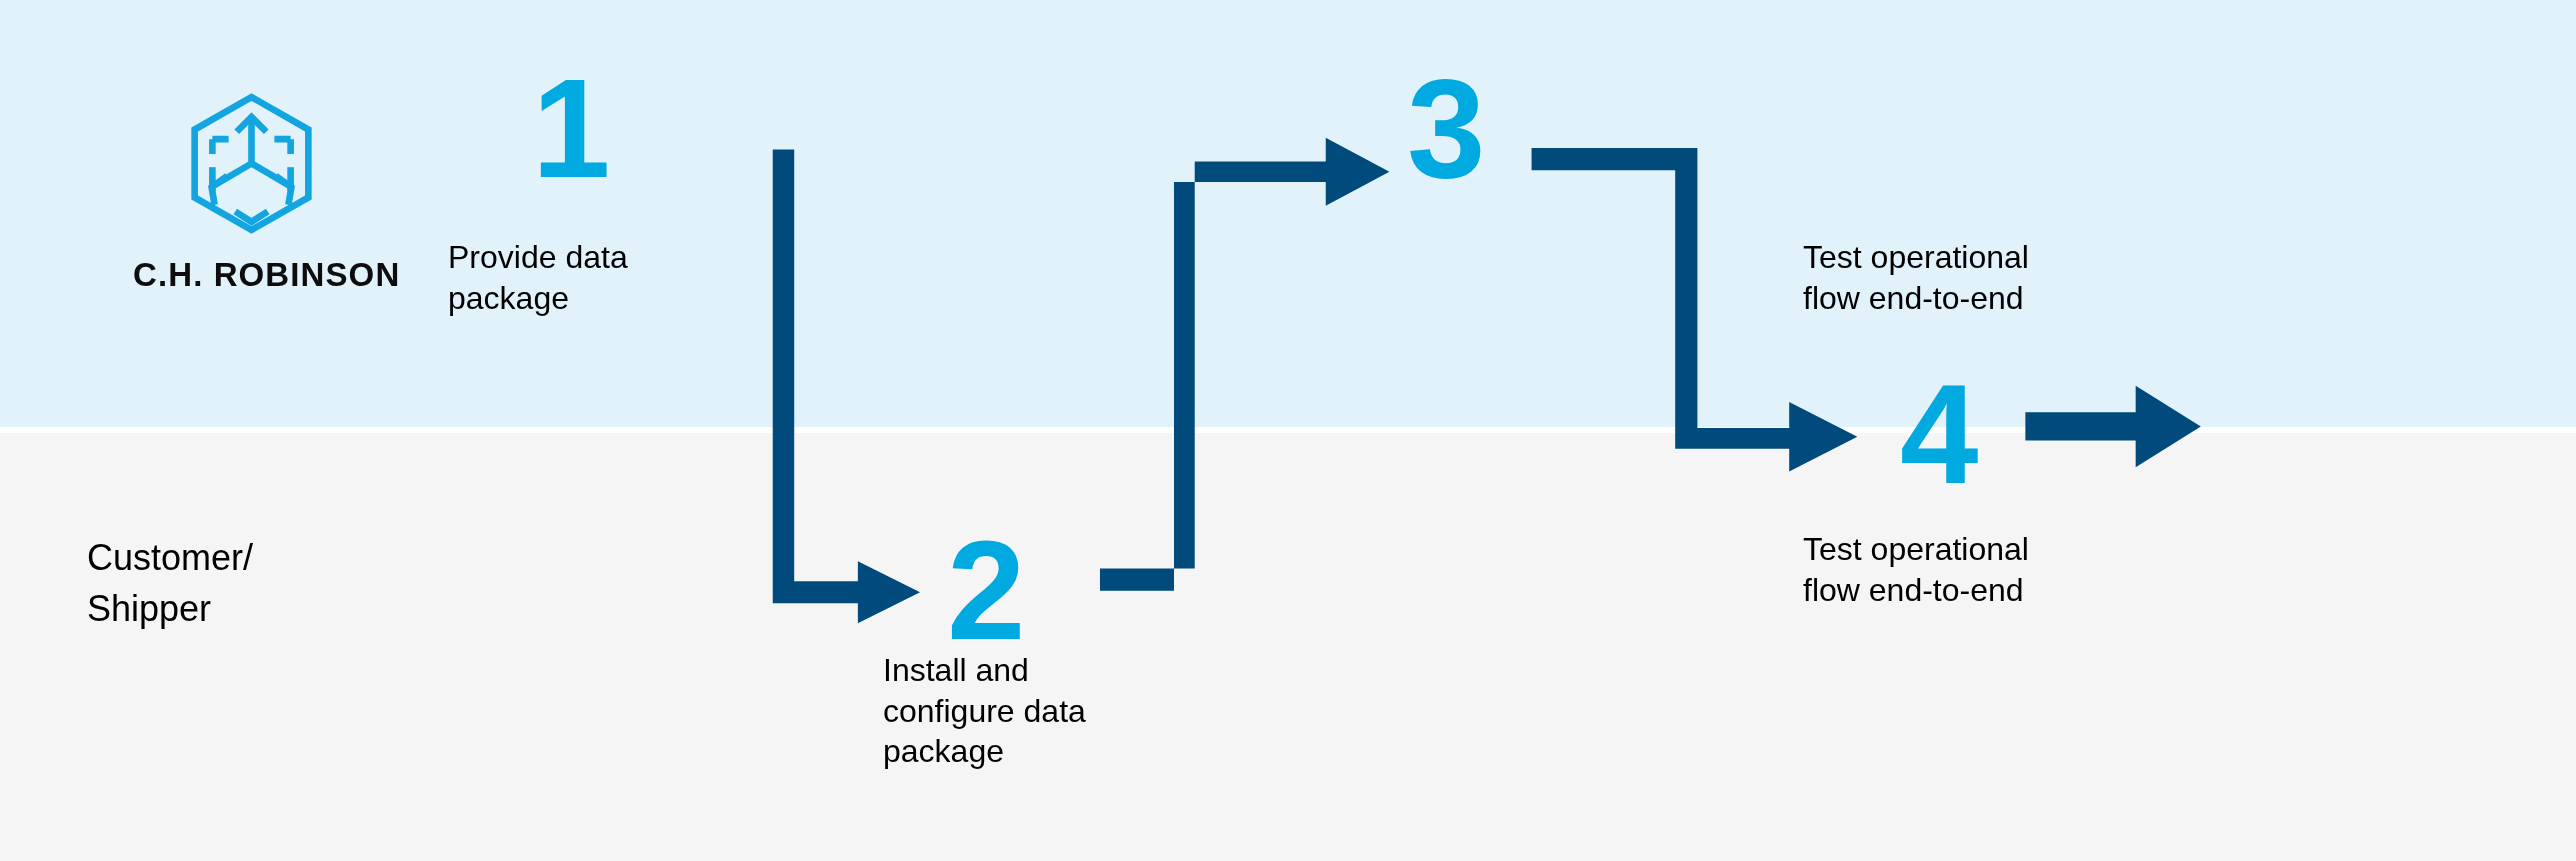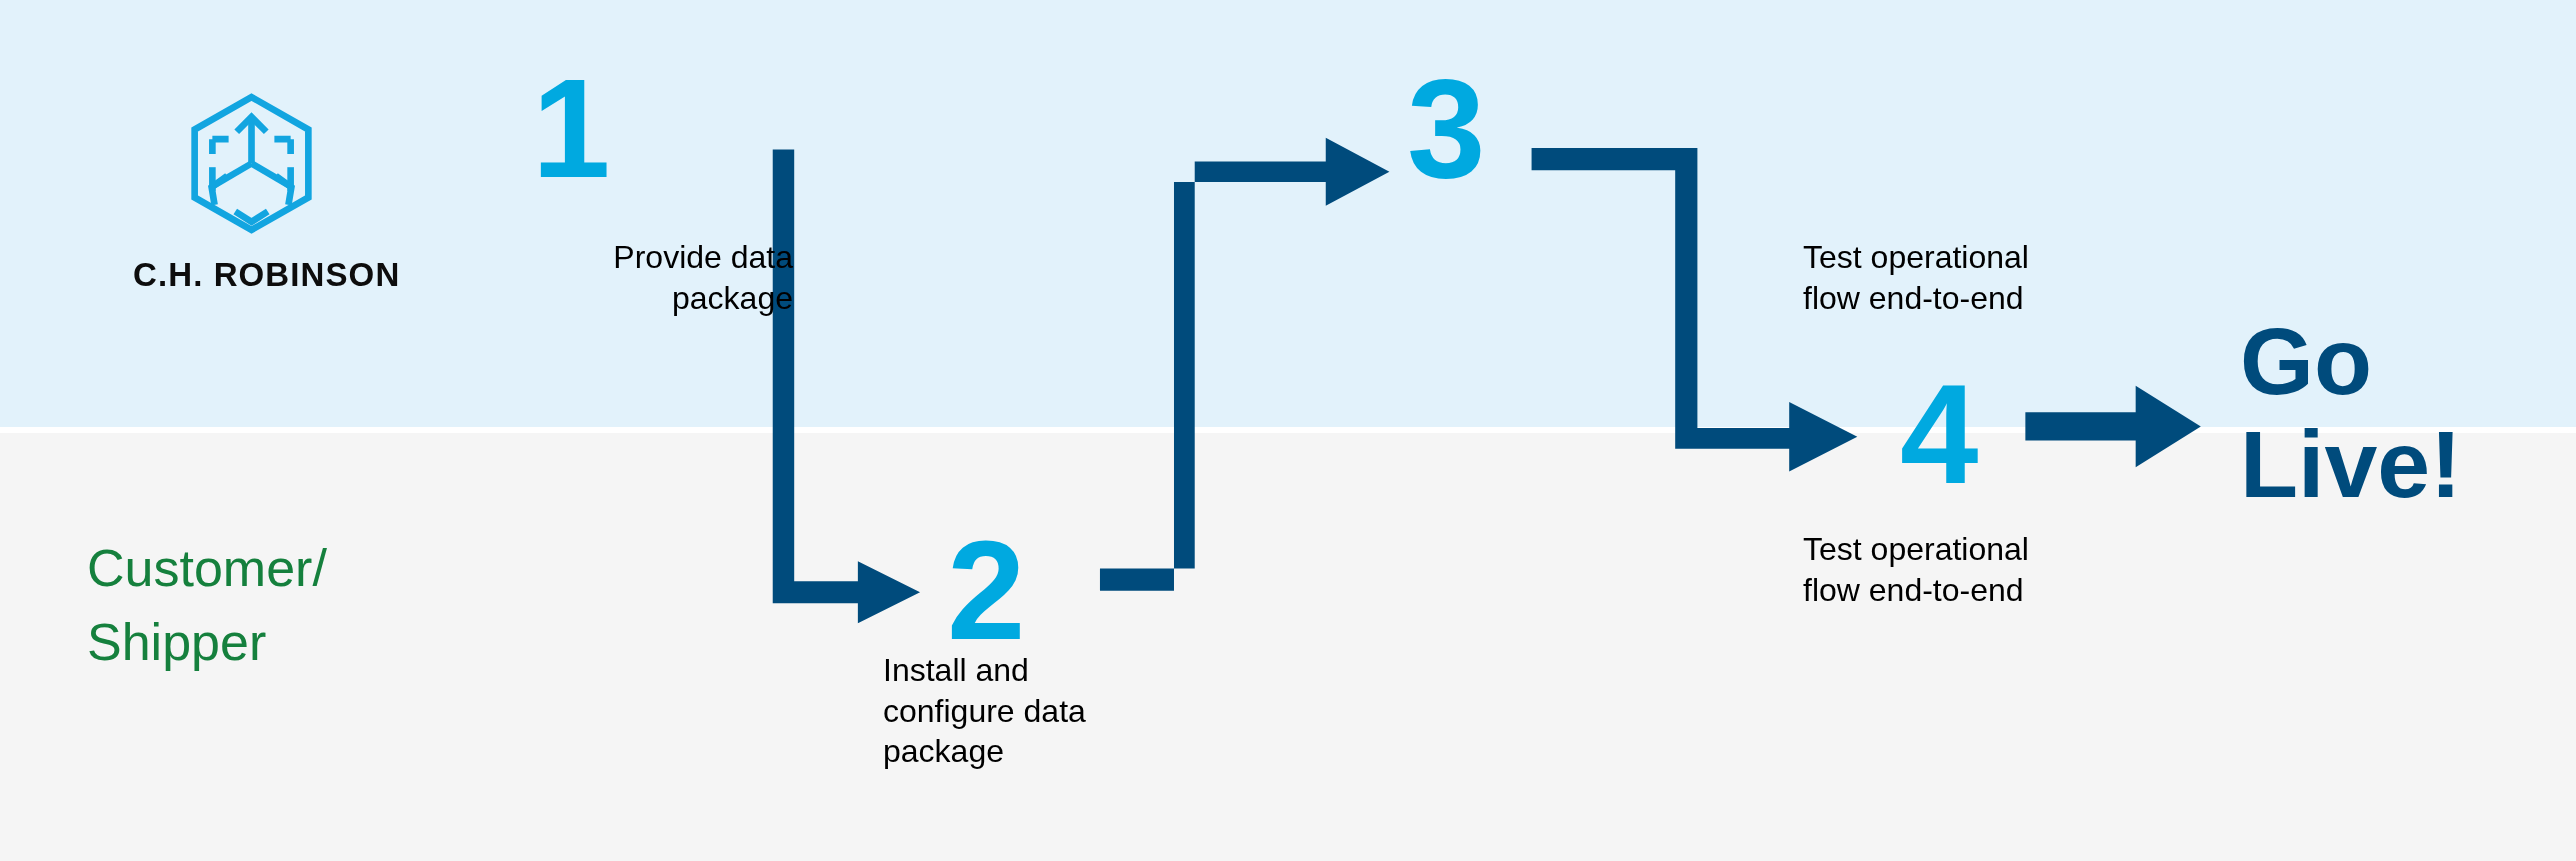--- a/index.html
+++ b/index.html
@@ -41,23 +41,23 @@
     font-weight:bold;
     font-size:33px;
     letter-spacing:1.1px;
     color:#0d0d0d;
     white-space:nowrap;
   }
 
   
   .lane-label{
     position:absolute; left:87px; top:532px;
-    font-size:52px;
+    font-size:36px;
     line-height:1.42;
-    color:#15803d;
+    color:#000000;
     font-family:"Liberation Sans", sans-serif;
   }
 
   
   .step-num{
     position:absolute;
     color:#00a9e0;
     font-weight:bold;
     font-size:141px;
     line-height:1;
@@ -69,21 +69,21 @@
   #num4{ left:1900px; top:364px; }
 
   
   .step-cap{
     position:absolute;
     color:#000000;
     font-size:32px;
     line-height:1.27;
     font-family:"Liberation Sans", sans-serif;
   }
-  #cap1{ left:482px; top:237px; width:311px;text-align:right; }
+  #cap1{ left:448px; top:237px; width:311px; }
   #cap2{ left:883px; top:650px; width:311px; }
   #cap3{ left:1355px; top:237px; width:311px; }
   #cap4top{ left:1803px; top:237px; width:311px; }
   #cap4bot{ left:1803px; top:529px; width:311px; }
 
   
   .go-live{
     position:absolute; left:2240px; top:310px;
     color:#004b7c;
     font-weight:bold;
@@ -171,17 +171,15 @@
 package</div>
 
   <div class="step-num" id="num3">3</div>
 
   <div class="step-cap" id="cap4top" style="white-space:pre-line;">Test operational
 flow end-to-end</div>
   <div class="step-num" id="num4">4</div>
   <div class="step-cap" id="cap4bot" style="white-space:pre-line;">Test operational
 flow end-to-end</div>
 
-  <div class="go-live">Go
-Live!</div>
 
 </div>
 
 
 </body></html>

